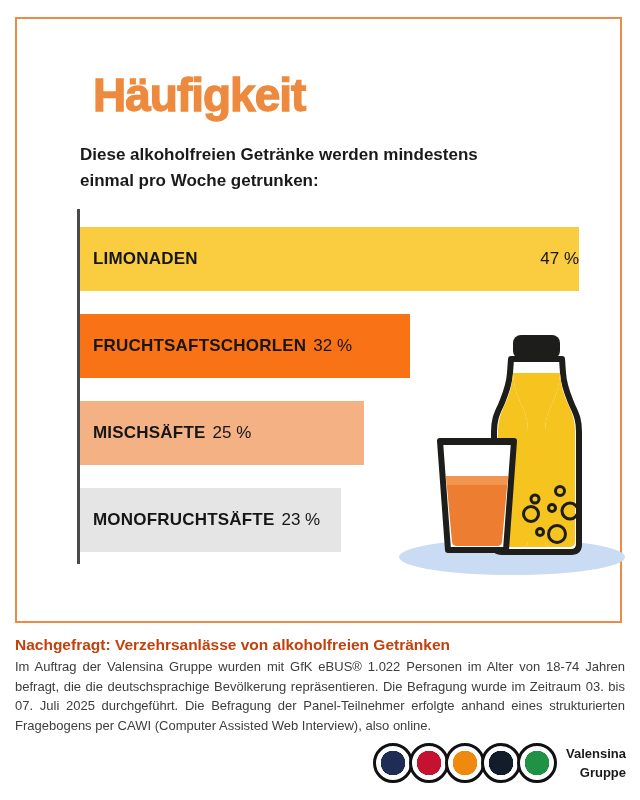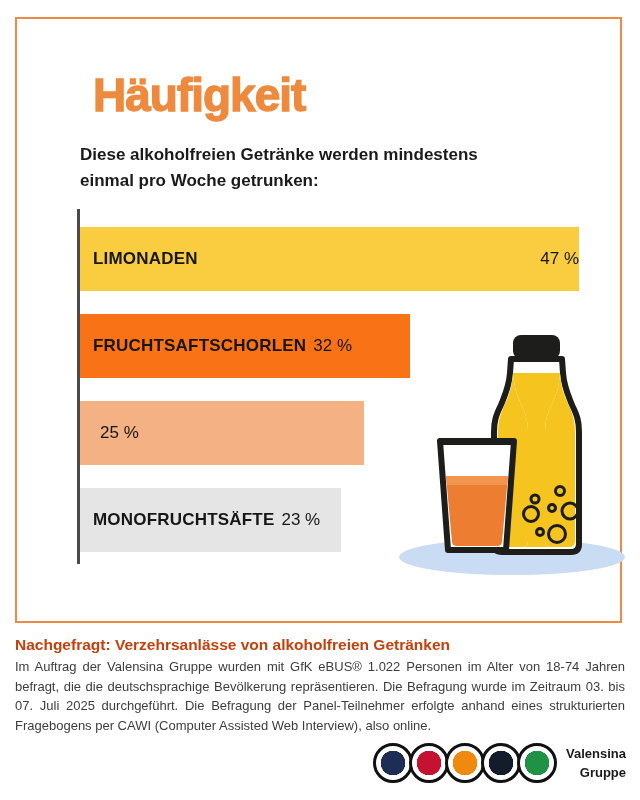--- a/index.html
+++ b/index.html
@@ -66,20 +66,21 @@
 
   <div class="bar bar0" style="background: rgb(250, 204, 64); width: 499px; justify-content: space-between;">
     <span class="bar-label">LIMONADEN</span>
     <span class="bar-value">47 %</span>
   </div>
   <div class="bar bar1" style="background: #f97316; width: 330px;">
     <span class="bar-label">FRUCHTSAFTSCHORLEN</span>
     <span class="bar-value">32 %</span>
   </div>
   <div class="bar bar2" style="background: rgb(244, 177, 131); width: 284px;">
+    <span class="bar-label">MISCHSÄFTE</span>
     <span class="bar-value">25 %</span>
   </div>
   <div class="bar bar3" style="background: #e5e5e5; width: 261px;">
     <span class="bar-label">MONOFRUCHTSÄFTE</span>
     <span class="bar-value">23 %</span>
   </div>
 
   <svg class="illustration" width="232" height="250" viewBox="0 0 232 250">
 
     <ellipse cx="117" cy="228" rx="113" ry="18" fill="#C9DCF3"></ellipse>

